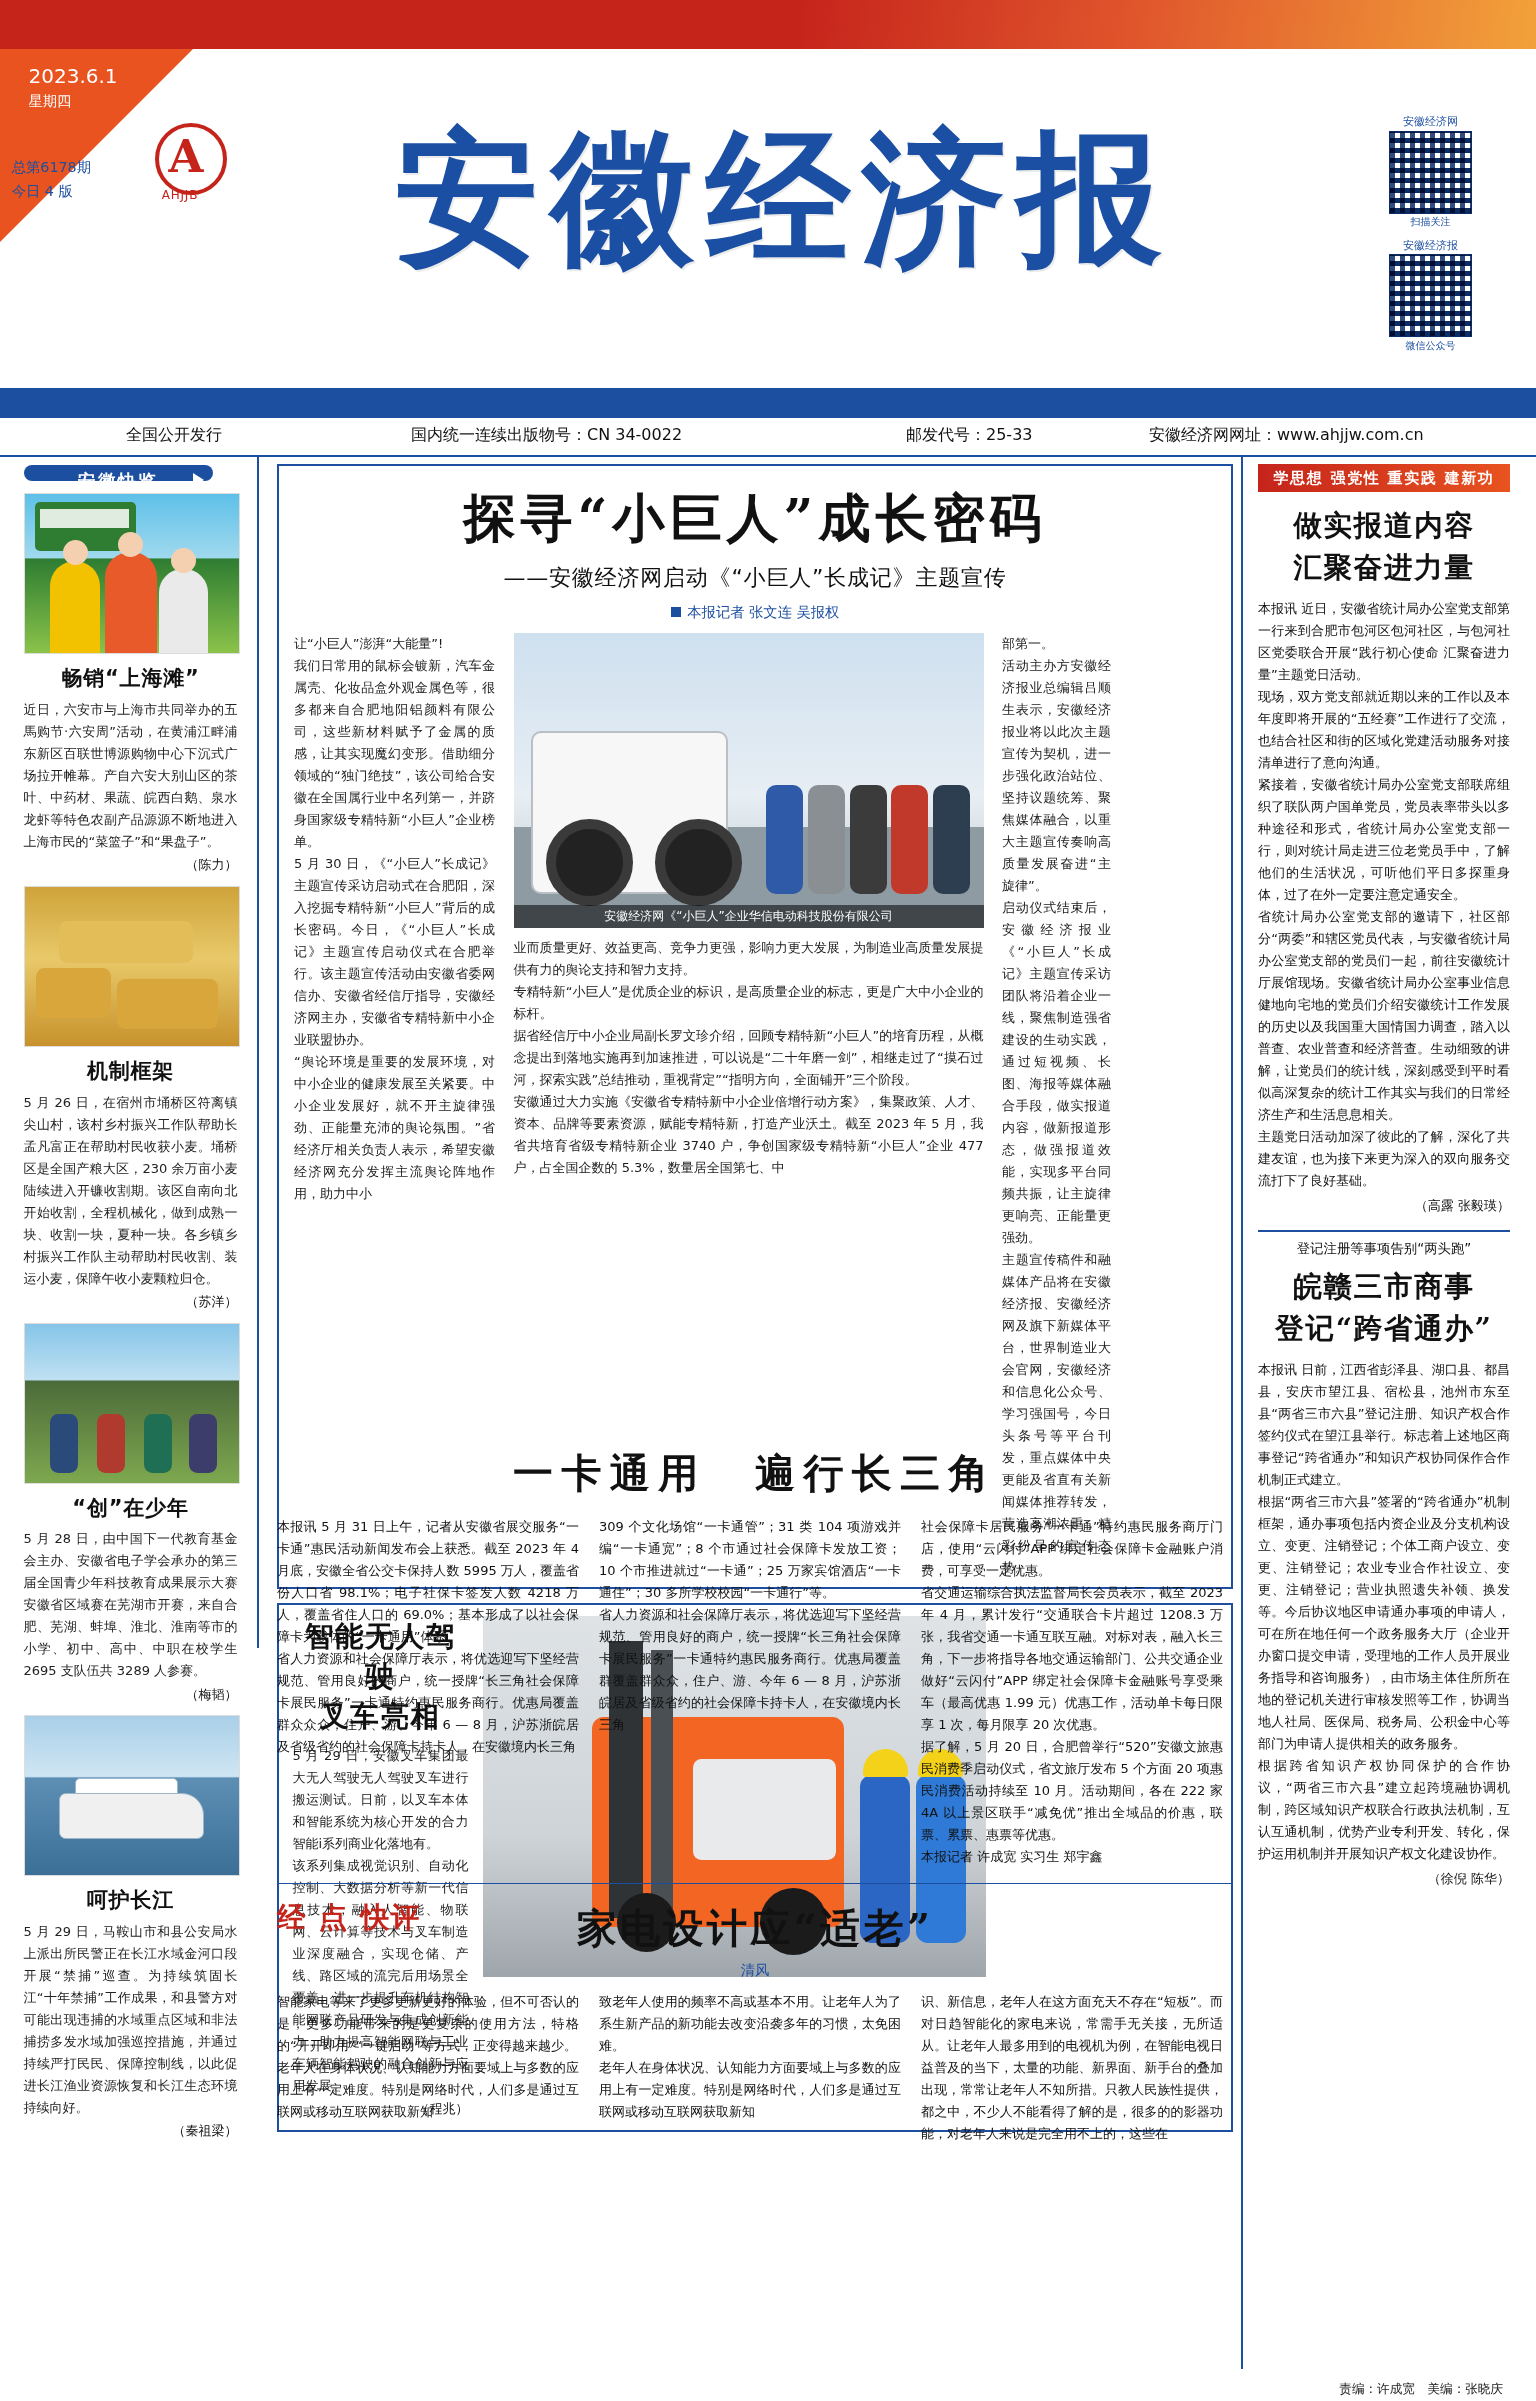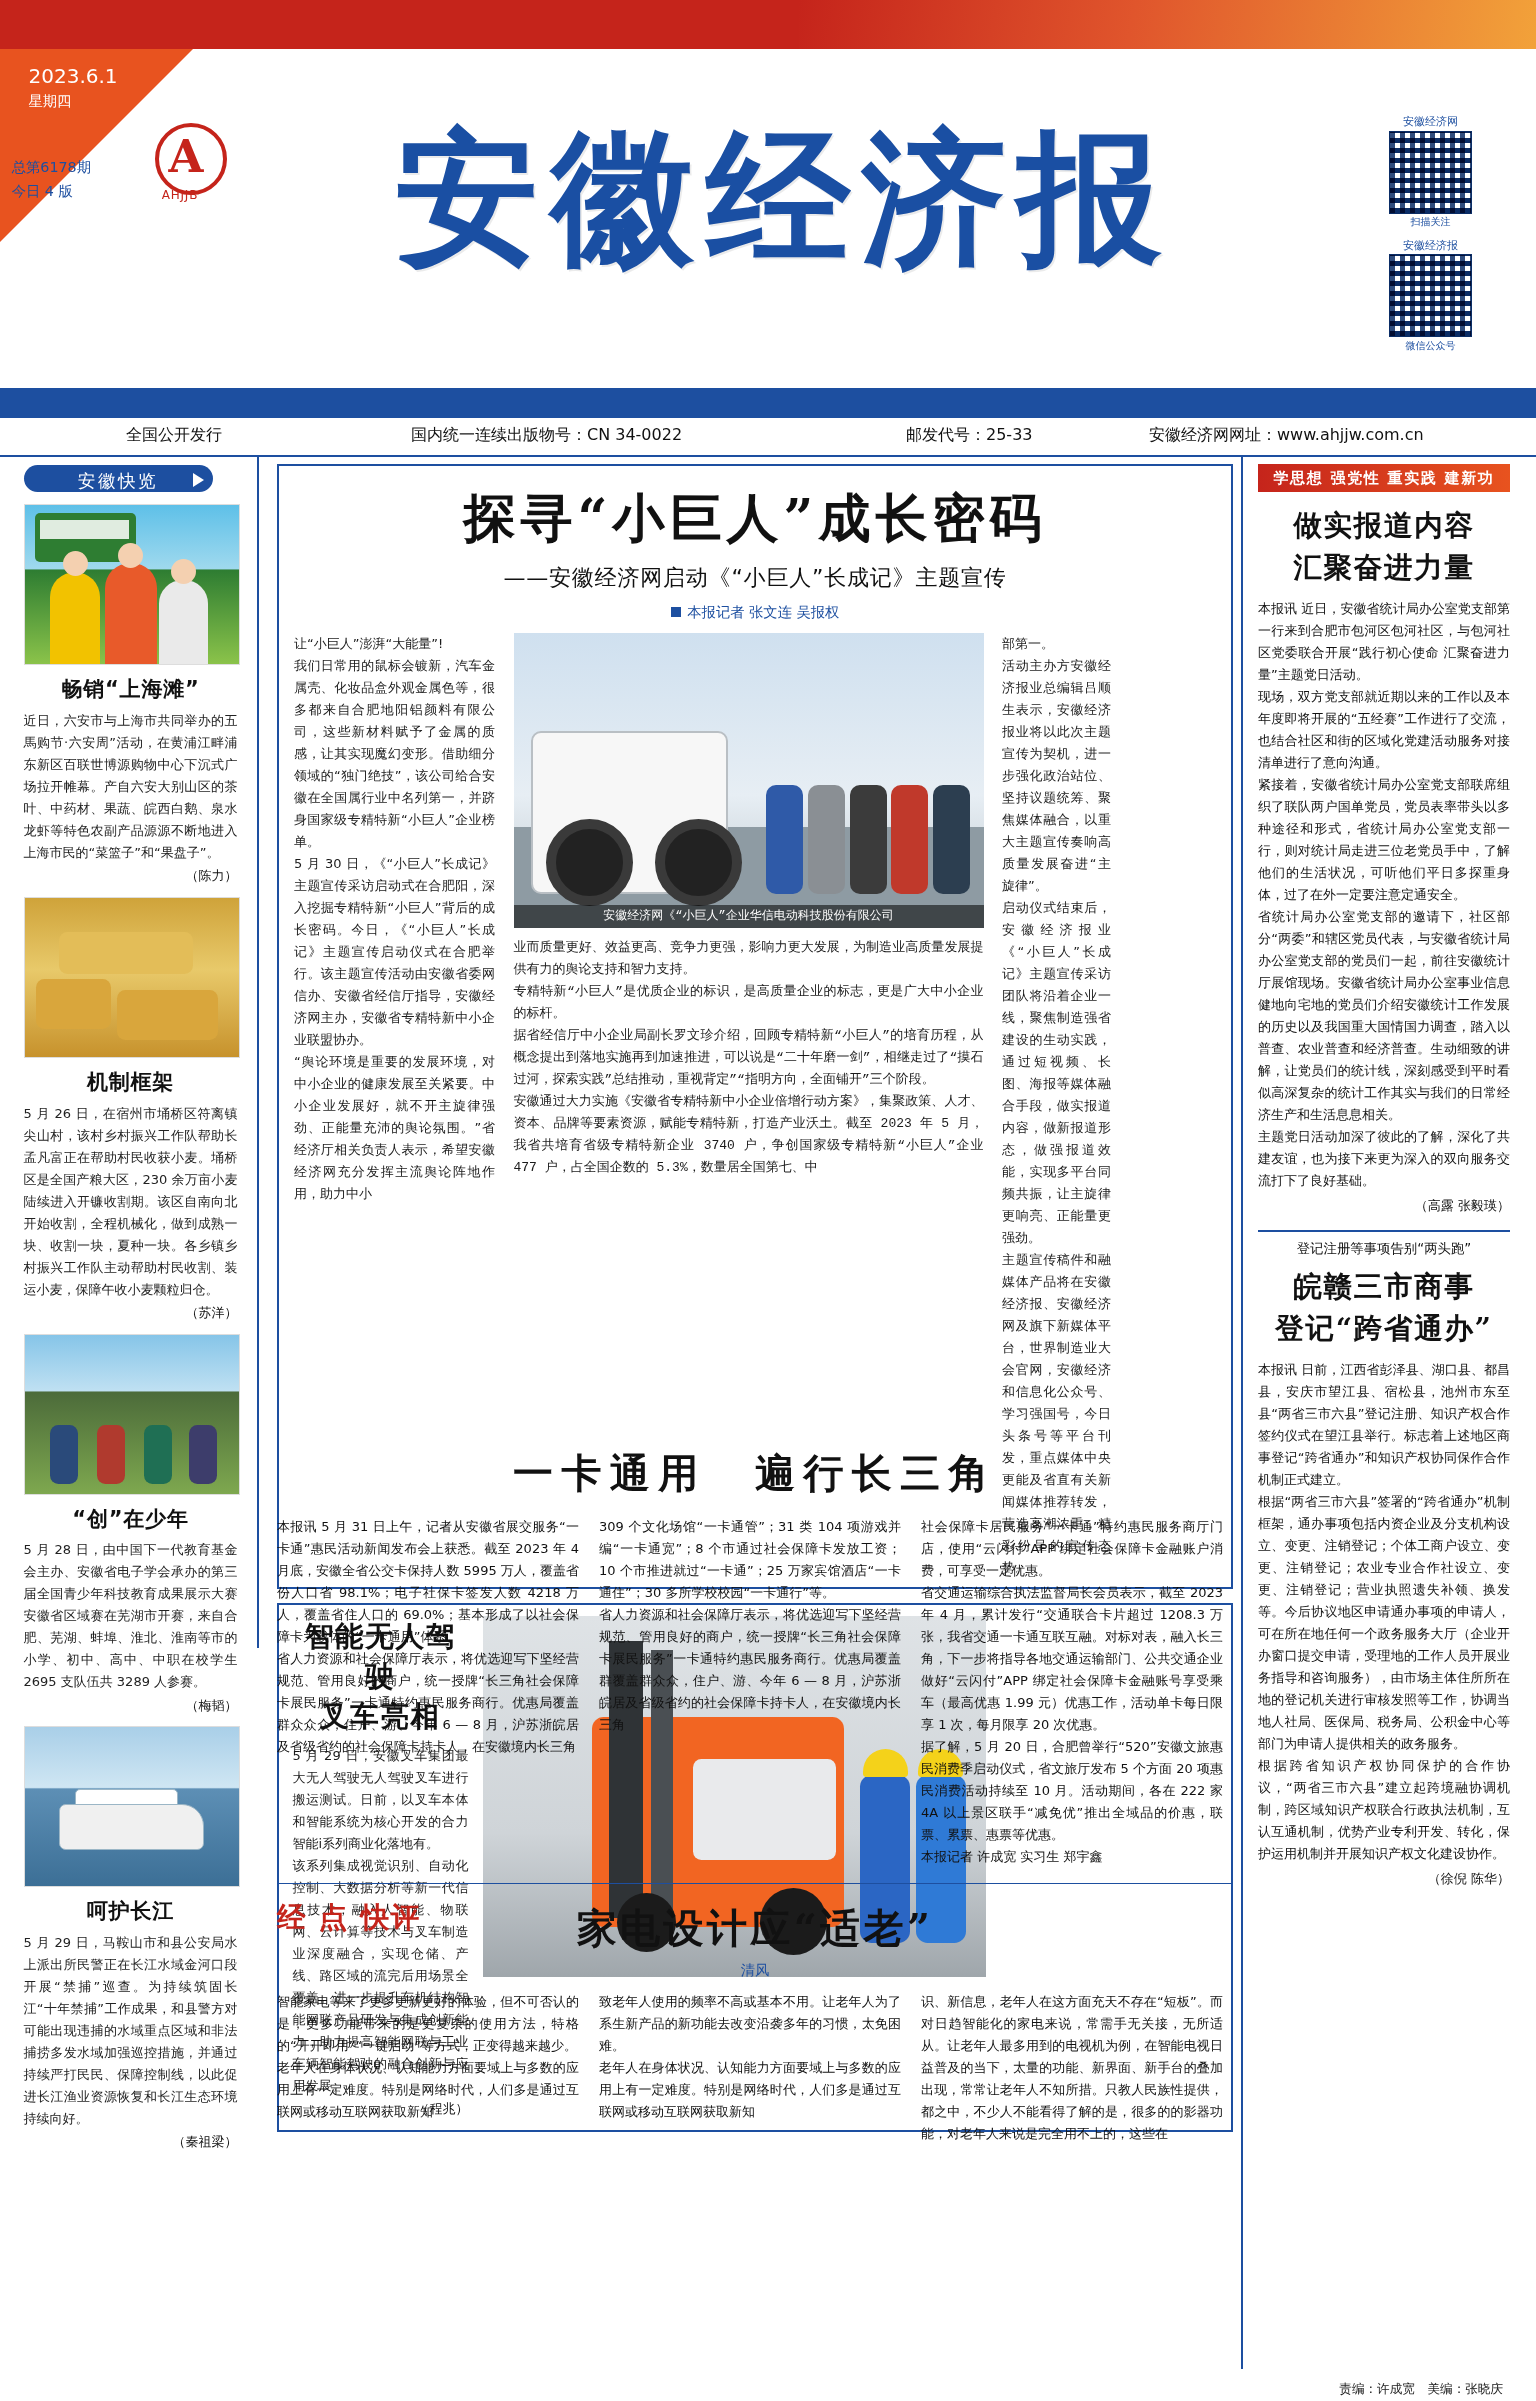--- a/index.html
+++ b/index.html
@@ -36,21 +36,21 @@
   .infostrip{position:absolute;left:0;top:388px;width:1537px;height:30px;background:#1d4fa0;}
   .infoline{position:absolute;left:0;top:418px;width:1537px;height:37px;border-bottom:2.5px solid #1d4fa0;}
   .infoline .cell{position:absolute;top:6.7px;font-size:16px;color:#111;}
   .c1{left:126px;} .c2{left:411px;} .c3{left:906px;} .c4{left:1149px;}
 
   
   .body{position:absolute;left:0;top:457px;width:1537px;height:1944px;}
 
   
   .leftcol{position:absolute;left:23.5px;top:8.4px;width:214px;}
-  .qlbtn{position:relative;width:189px;height:27px;background:#1d4fa0;color:#fff;font-size:17.6px;font-weight:normal;letter-spacing:2.5px;text-align:center;line-height:32px;border-radius:14px;}
+  .qlbtn{position:relative;width:189px;height:16px;background:#1d4fa0;color:#fff;font-size:17.6px;font-weight:bold;letter-spacing:2.5px;text-align:center;line-height:32px;border-radius:14px;}
   .qlbtn .arrow{position:absolute;right:8.4px;top:7.5px;width:0;height:0;border-left:11px solid #fff;border-top:7.5px solid transparent;border-bottom:7.5px solid transparent;}
   .lphoto{width:214px;height:159px;margin-top:11.7px;position:relative;overflow:hidden;border:0.8px solid #ddd;}
   .lcap{font-size:21px;font-weight:bold;text-align:center;margin:10px 0 6.7px;letter-spacing:0.8px;}
   .ltext{font-size:13px;line-height:22px;text-align:justify;color:#222;}
   .lsign{text-align:right;font-size:13px;margin-top:3.4px;}
 
   
   .ph{position:absolute;inset:0;}
   .ph1{background:linear-gradient(180deg,#5ec0e8 0%,#9fd9ee 40%,#2e7d32 41%,#8bc34a 100%);}
   .ph1 .board{position:absolute;left:10px;top:8.4px;width:101px;height:49px;background:#2e7d32;border-radius:5px;}
@@ -69,21 +69,21 @@
 
   
   .center{position:absolute;left:277px;top:6.7px;width:956px;}
   .lead-box{position:relative;width:956px;border:2.5px solid #1d4fa0;padding:0 0 8px 0;box-sizing:border-box;}
   .lead-title{font-size:52px;font-weight:bold;text-align:center;letter-spacing:5px;margin:18.5px 0 8.4px;font-family:"DejaVu Serif","Liberation Serif",serif;}
   .lead-sub{font-size:22px;text-align:center;color:#111;margin-bottom:10px;letter-spacing:0.8px;}
   .lead-by{font-size:14.3px;text-align:center;color:#1d4fa0;margin-bottom:11.7px;}
   .lead-by .sq{display:inline-block;width:10px;height:10px;background:#1d4fa0;margin-right:6.7px;}
   .lead-cols{display:flex;gap:18.5px;padding:0 15px;box-sizing:border-box;}
   .lcolA{width:201px;}
-  .lcolBig{width:470px;font-family:Liberation Mono, monospace;}
+  .lcolBig{width:470px;}
   .lcolC{width:109px;}
   .ltxt{font-size:13px;line-height:22px;text-align:justify;color:#1b1b1b;}
   .bigphoto{position:relative;width:470px;height:295px;overflow:hidden;background:#cfd8dc;}
   .bp-sky{position:absolute;inset:0;background:linear-gradient(180deg,#cfe0ef 0%,#e7eef4 55%,#b9c3c9 100%);}
   .bp-ground{position:absolute;left:0;bottom:0;width:100%;height:101px;background:#8e9ba3;}
   .bp-cart{position:absolute;left:17px;bottom:34px;width:193px;height:159px;background:#f7f7f7;border:2.5px solid #b9bfc4;border-radius:10px;}
   .bp-wheel{position:absolute;bottom:22px;width:67px;height:67px;border-radius:50%;background:#222;border:10px solid #3a3a3a;}
   .bp-person{position:absolute;bottom:34px;width:37px;height:109px;border-radius:10px;}
   .bp-cap{position:absolute;left:0;bottom:0;width:470px;height:23.5px;background:rgba(0,0,0,.55);color:#fff;font-size:12px;line-height:23.5px;text-align:center;}
 

